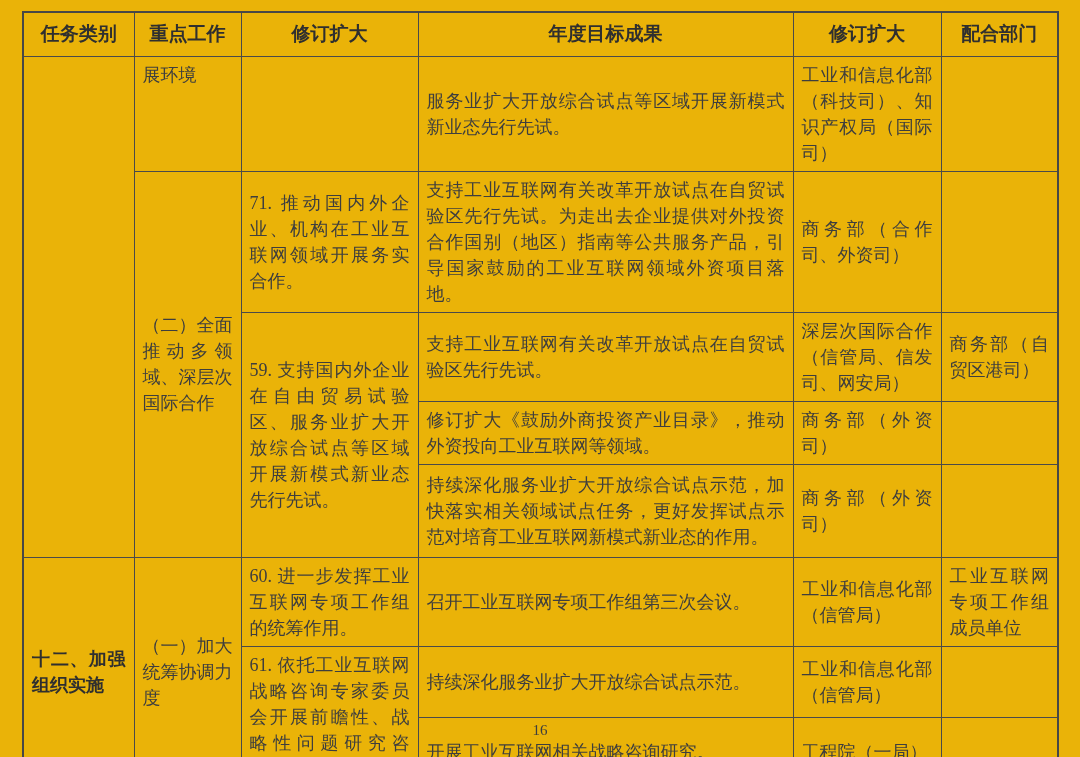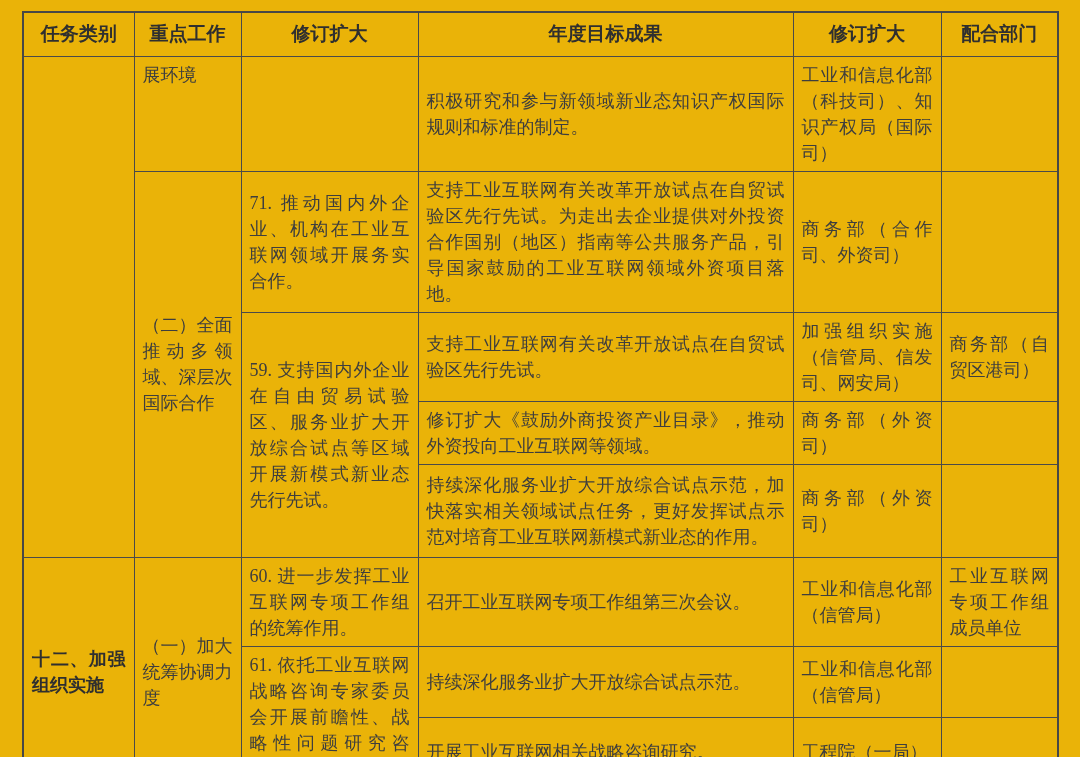--- a/index.html
+++ b/index.html
@@ -89,37 +89,37 @@
       <th>修订扩大</th>
       <th>年度目标成果</th>
       <th>修订扩大</th>
       <th>配合部门</th>
     </tr>
 
     <tr class="row-a">
       <td rowspan="5"></td>
       <td class="v-top">展环境</td>
       <td></td>
-      <td>积极研究和参与新领域新业态知识产权国际规则和标准的制定。</td>
+      <td>服务业扩大开放综合试点等区域开展新模式新业态先行先试。</td>
       <td>工业和信息化部（科技司）、知识产权局（国际司）</td>
       <td></td>
     </tr>
 
     <tr class="row-58">
       <td rowspan="4">（二）全面推动多领域、深层次国际合作</td>
       <td>71. 推动国内外企业、机构在工业互联网领域开展务实合作。</td>
       <td>支持工业互联网有关改革开放试点在自贸试验区先行先试。为走出去企业提供对外投资合作国别（地区）指南等公共服务产品，引导国家鼓励的工业互联网领域外资项目落地。</td>
       <td>商务部（合作司、外资司）</td>
       <td></td>
     </tr>
 
     <tr class="row-59a">
       <td rowspan="3">59. 支持国内外企业在自由贸易试验区、服务业扩大开放综合试点等区域开展新模式新业态先行先试。</td>
       <td>支持工业互联网有关改革开放试点在自贸试验区先行先试。</td>
-      <td>加强组织实施（信管局、信发司、网安局）</td>
+      <td>深层次国际合作（信管局、信发司、网安局）</td>
       <td>商务部（自贸区港司）</td>
     </tr>
 
     <tr class="row-59b">
       <td>修订扩大《鼓励外商投资产业目录》，推动外资投向工业互联网等领域。</td>
       <td>商务部（外资司）</td>
       <td></td>
     </tr>
 
     <tr class="row-59c">
@@ -145,14 +145,15 @@
     </tr>
 
     <tr class="row-61b">
       <td>开展工业互联网相关战略咨询研究。</td>
       <td>工程院（一局）</td>
       <td></td>
     </tr>
   </tbody>
     </table>
 
+  <div class="page-footer">16</div>
 
 </div>
 
 </body></html>

